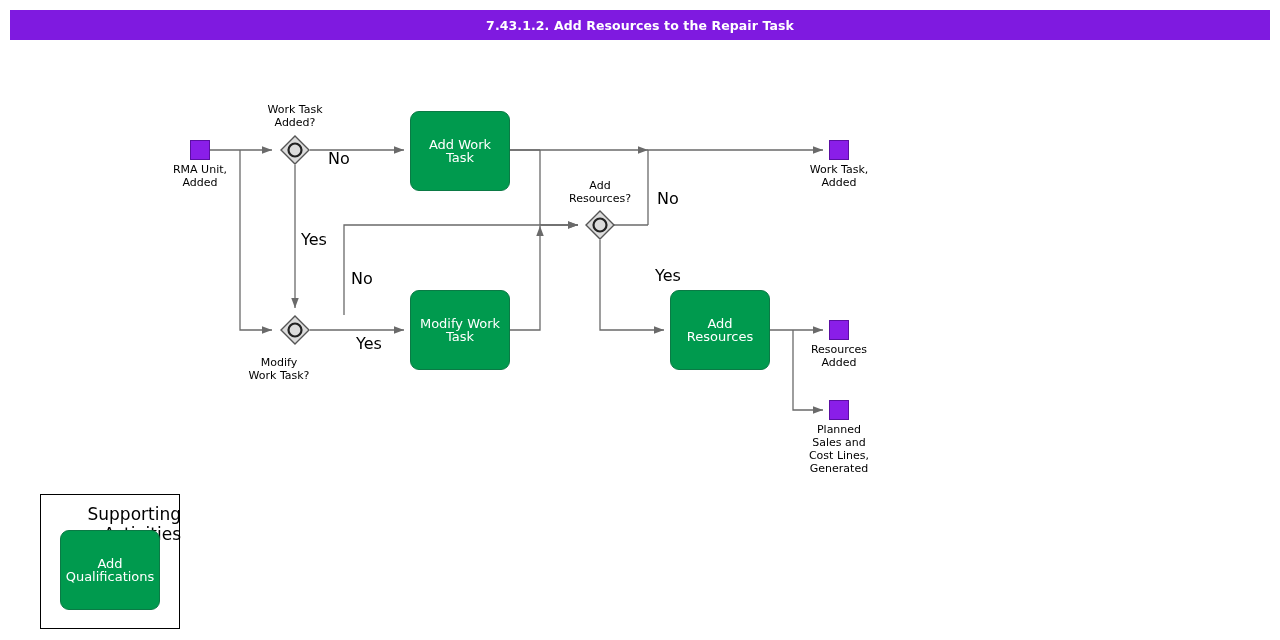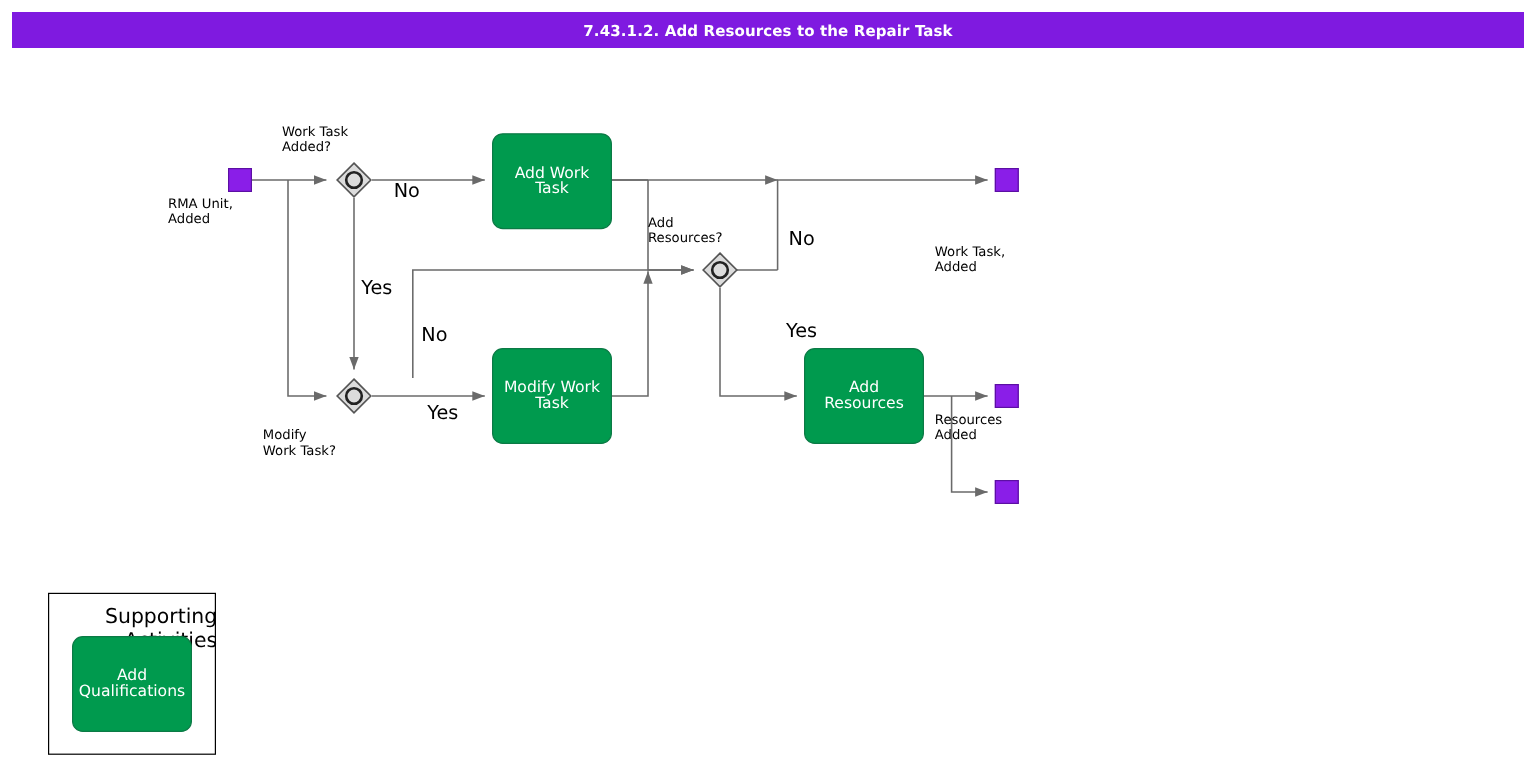--- a/index.html
+++ b/index.html
@@ -67,21 +67,21 @@
   }
   .gateway {
     position: absolute;
     width: 30px;
     height: 30px;
   }
   .lbl {
     position: absolute;
     font-size: 11px;
     color: #000000;
-    text-align: left;
+    text-align: center;
     line-height: 13px;
     white-space: pre;
   }
   .edge-lbl {
     position: absolute;
     font-size: 16px;
     color: #000000;
     text-align: center;
     line-height: 13px;
   }
@@ -176,24 +176,28 @@
   <div class="event" style="left:829px; top:320px;"></div>
   <div class="event" style="left:829px; top:400px;"></div>
 
   <div class="task" style="left:410px; top:111px; width:100px; height:80px;">Add Work Task</div>
   <div class="task" style="left:410px; top:290px; width:100px; height:80px; white-space:pre-line;">Modify Work
 Task</div>
   <div class="task" style="left:670px; top:290px; width:100px; height:80px;">Add Resources</div>
 
   <div class="lbl" style="left: 140px; top: 163px; width: 120px; white-space: pre-line;">RMA Unit,
 Added</div>
-  <div class="lbl" style="left: 779px; top: 163px; width: 120px; white-space: pre-line; margin-top: 40px;">Work Task,
+  <div class="lbl" style="left: 779px; top: 163px; width: 120px; white-space: pre-line;">Work Task,
 Added</div>
   <div class="lbl" style="left: 779px; top: 343px; width: 120px; white-space: pre-line;">Resources
 Added</div>
+  <div class="lbl" style="left: 779px; top: 423px; width: 120px; white-space: pre-line;">Planned
+Sales and
+Cost Lines,
+Generated</div>
 
   <div class="lbl" style="left: 235px; top: 103px; width: 120px; white-space: pre-line;">Work Task
 Added?</div>
   <div class="lbl" style="left: 219px; top: 356px; width: 120px; white-space: pre-line;">Modify
 Work Task?</div>
   <div class="lbl" style="left: 540px; top: 179px; width: 120px; white-space: pre-line;">Add
 Resources?</div>
 
   <div class="edge-lbl" style="left:327px; top:152px; width:24px;">No</div>
   <div class="edge-lbl" style="left:300px; top:233px; width:28px;">Yes</div>

